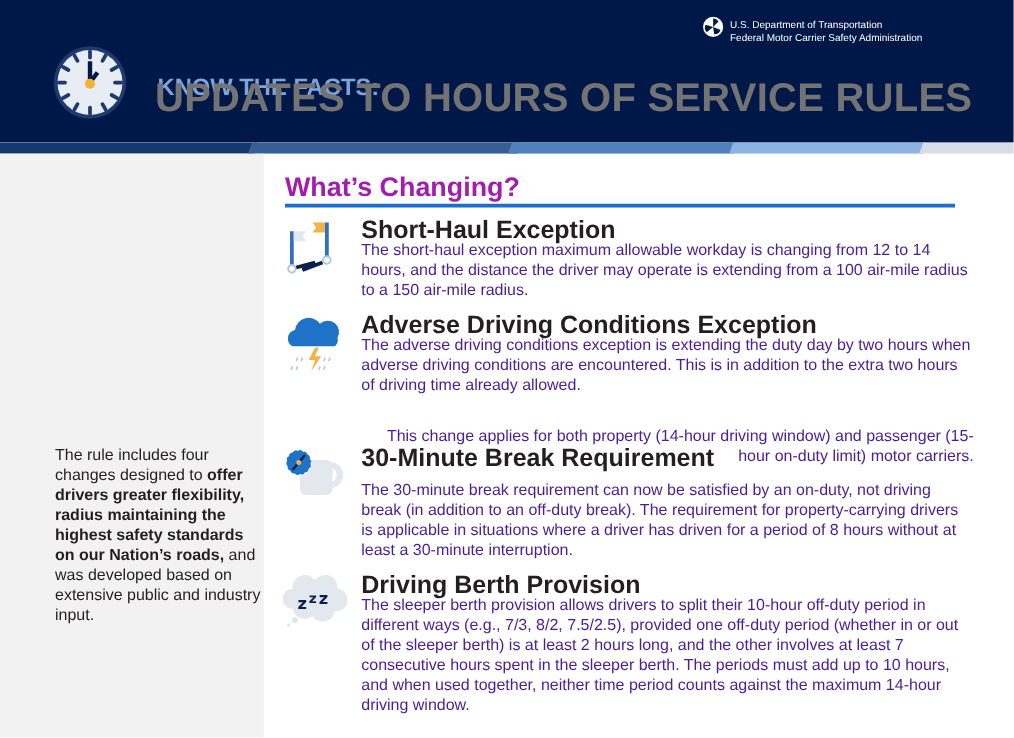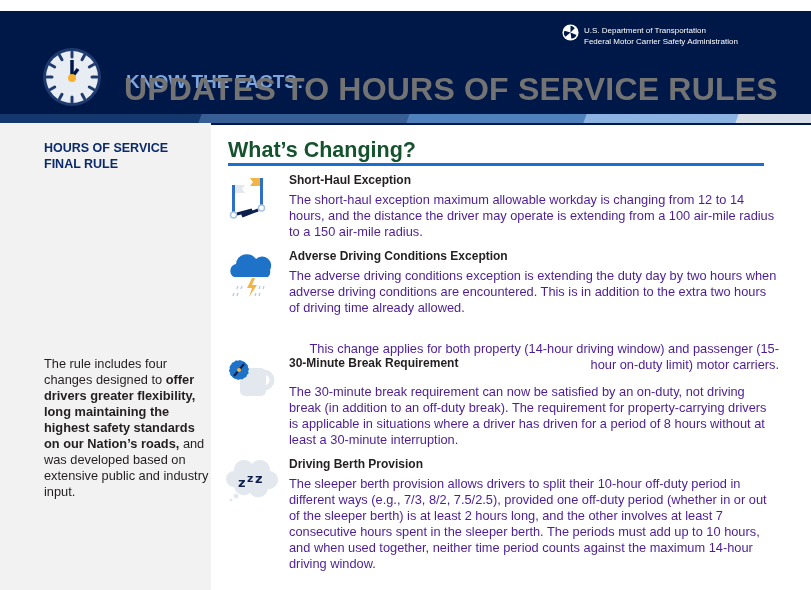--- a/index.html
+++ b/index.html
@@ -1,45 +1,45 @@
 <!DOCTYPE html>
 <html><head>
 <meta charset="utf-8">
 <style>
   * { box-sizing: border-box; margin: 0; padding: 0; }
   html, body { width: 811px; height: 590px; overflow: hidden; background: #ffffff; }
   body { font-family: "Liberation Sans", "DejaVu Sans", sans-serif; color: #231f20; position: relative; }
 
   
-  .header { position: absolute; left: 0; top: 11px; width: 811px; height: 114px; background: #001847; }
+  .header { position: absolute; left: 0; top: 0; width: 811px; height: 114px; background: #001847; }
   .dot-logo { position: absolute; left: 562px; top: 13px; width: 17px; height: 17px; }
   .agency { position: absolute; left: 584px; top: 14px; color: #ffffff; font-size: 8px; line-height: 11px; }
   .agency .l1 { font-weight: normal; }
   .agency .l2 { font-weight: normal; }
   .clock { position: absolute; left: 42px; top: 36px; width: 60px; height: 60px; }
   .kicker { position: absolute; left: 126px; top: 40px; color: #7ea6dc; font-size: 19px; font-weight: bold; letter-spacing: 0px; margin-top: 20px; }
   .title { position: absolute; left: 124px; top: 60px; color: #737373; font-size: 32px; font-weight: bold; letter-spacing: 0.2px; }
 
   
   .stripe { position: absolute; left: 0; top: 114px; width: 811px; height: 9px; overflow: hidden; }
   .stripe div { position: absolute; top: 0; height: 9px; transform: skewX(-20deg); }
 
   
   .sidebar { position: absolute; left: 0; top: 123px; width: 211px; height: 467px; background: #f2f2f2; }
   .side-h { position: absolute; left: 44px; top: 17px; width: 160px; color: #0b2a6b; font-size: 12.5px; font-weight: bold; line-height: 16px; }
   .side-p1 { position: absolute; left: 44px; top: 49px; width: 165px; font-size: 12.8px; line-height: 16px; color: #231f20; }
   .side-p2 { position: absolute; left: 44px; top: 233px; width: 168px; font-size: 12.8px; line-height: 16px; color: #231f20; }
   .side-p2 b { font-weight: bold; }
 
   
-  .main-h { position: absolute; left: 228px; top: 138px; font-size: 21.5px; font-weight: bold; color: #14532d; }
+  .main-h { position: absolute; left: 228px; top: 138px; font-size: 21.5px; font-weight: bold; color: #a21caf; }
   .rule { position: absolute; left: 228px; top: 163px; width: 536px; height: 3px; background: #1a6fd0; }
 
   .item-icon { position: absolute; left: 226px; width: 52px; height: 52px; }
-  .item-title { position: absolute; left: 289px; font-size: 12px; font-weight: bold; color: #231f20; }
+  .item-title { position: absolute; left: 289px; font-size: 20px; font-weight: bold; color: #231f20; }
   .item-body { position: absolute; left: 289px; width: 490px; font-size: 12.8px; line-height: 16px; color: #4c1d95; }
 </style>
 </head>
 <body>
 
 <div class="header">
   <svg class="dot-logo" viewBox="0 0 20 20">
     <circle cx="10" cy="10" r="9.5" fill="#ffffff"></circle>
     <path d="M10 10 L10 2 A6 6 0 0 1 15 5 Z" fill="#001847"></path>
     <path d="M10 10 L17 13 A6 6 0 0 1 11 17 Z" fill="#001847"></path>
@@ -77,22 +77,21 @@
 
 <div class="stripe">
   <div style="left:-10px; width:215px; background:#14386e;"></div>
   <div style="left:200px; width:215px; background:#375f95;"></div>
   <div style="left:408px; width:180px; background:#4f81bd;"></div>
   <div style="left:585px; width:155px; background:#8db3e2;"></div>
   <div style="left:737px; width:90px; background:#d7dee8;"></div>
 </div>
 
 <div class="sidebar">
-  <div class="side-h">HOURS OF SERVICE FINAL RULE</div>
-  <div class="side-p2"><span>The rule includes four changes designed to </span><b>offer drivers greater flexibility, long maintaining the highest safety standards on our Nation’s roads,</b><span> and was developed based on extensive public and industry input.</span></div>
+  <div class="side-p2"><span>The rule includes four changes designed to </span><b>offer drivers greater flexibility, radius maintaining the highest safety standards on our Nation’s roads,</b><span> and was developed based on extensive public and industry input.</span></div>
 </div>
 
 <div class="main-h">What’s Changing?</div>
 <div class="rule"></div>
 
 <svg class="item-icon" style="top:175px;" viewBox="0 0 52 52">
   <rect x="34" y="3" width="3" height="28" fill="#2f6fc6"></rect>
   <path d="M24 3 H34 V11 H24 L27 7 Z" fill="#f2b544"></path>
   <rect x="6" y="10" width="3" height="28" fill="#2f6fc6"></rect>
   <path d="M9 10 H19 L16 14 L19 18 H9 Z" fill="#e3e8ef"></path>

